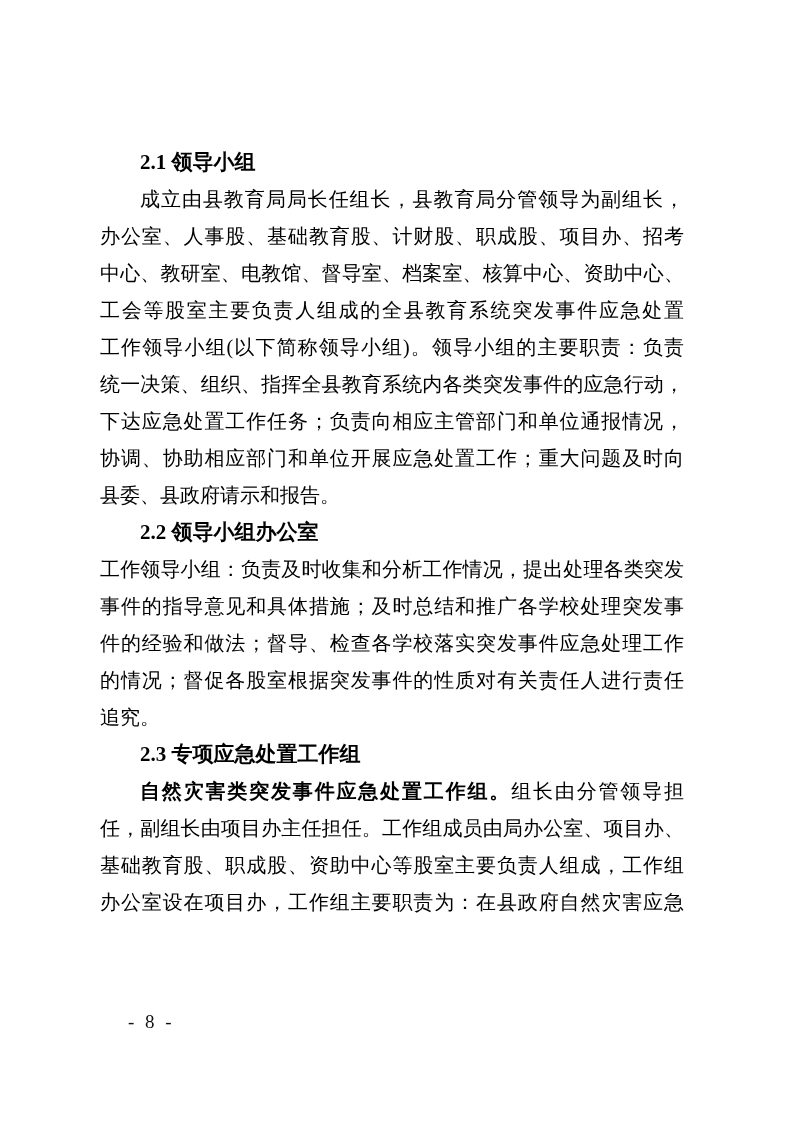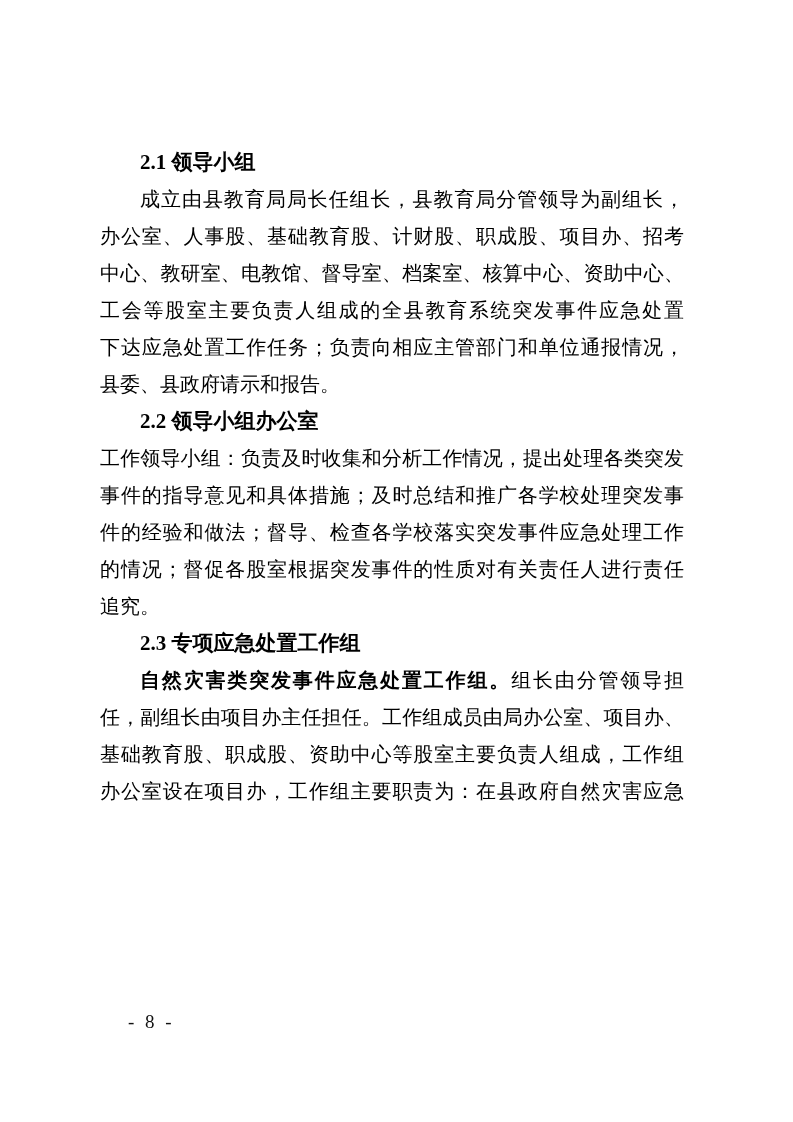--- a/index.html
+++ b/index.html
@@ -62,21 +62,24 @@
 </head>
 <body>
 
 <div class="doc-content" id="doc-content">
     <div class="heading">2.1 领导小组</div>
     <div class="para">
       <div class="line first">成立由县教育局局长任组长，县教育局分管领导为副组长，</div>
       <div class="line">办公室、人事股、基础教育股、计财股、职成股、项目办、招考</div>
       <div class="line">中心、教研室、电教馆、督导室、档案室、核算中心、资助中心、</div>
       <div class="line">工会等股室主要负责人组成的全县教育系统突发事件应急处置</div>
+      <div class="line">工作领导小组(以下简称领导小组)。领导小组的主要职责：负责</div>
+      <div class="line">统一决策、组织、指挥全县教育系统内各类突发事件的应急行动，</div>
       <div class="line">下达应急处置工作任务；负责向相应主管部门和单位通报情况，</div>
+      <div class="line">协调、协助相应部门和单位开展应急处置工作；重大问题及时向</div>
       <div class="line last-left">县委、县政府请示和报告。</div>
     </div>
     <div class="heading">2.2 领导小组办公室</div>
     <div class="para">
       <div class="line">工作领导小组：负责及时收集和分析工作情况，提出处理各类突发</div>
       <div class="line">事件的指导意见和具体措施；及时总结和推广各学校处理突发事</div>
       <div class="line">件的经验和做法；督导、检查各学校落实突发事件应急处理工作</div>
       <div class="line">的情况；督促各股室根据突发事件的性质对有关责任人进行责任</div>
       <div class="line last-left">追究。</div>
     </div>

